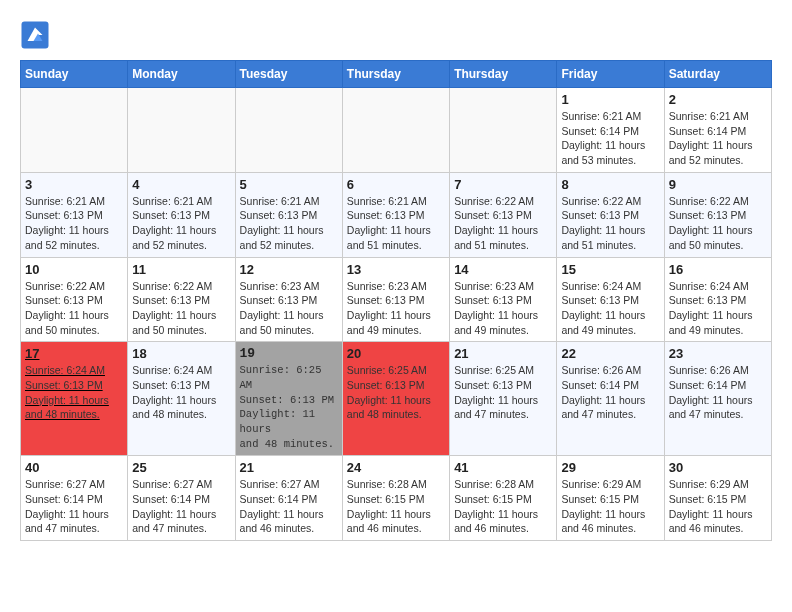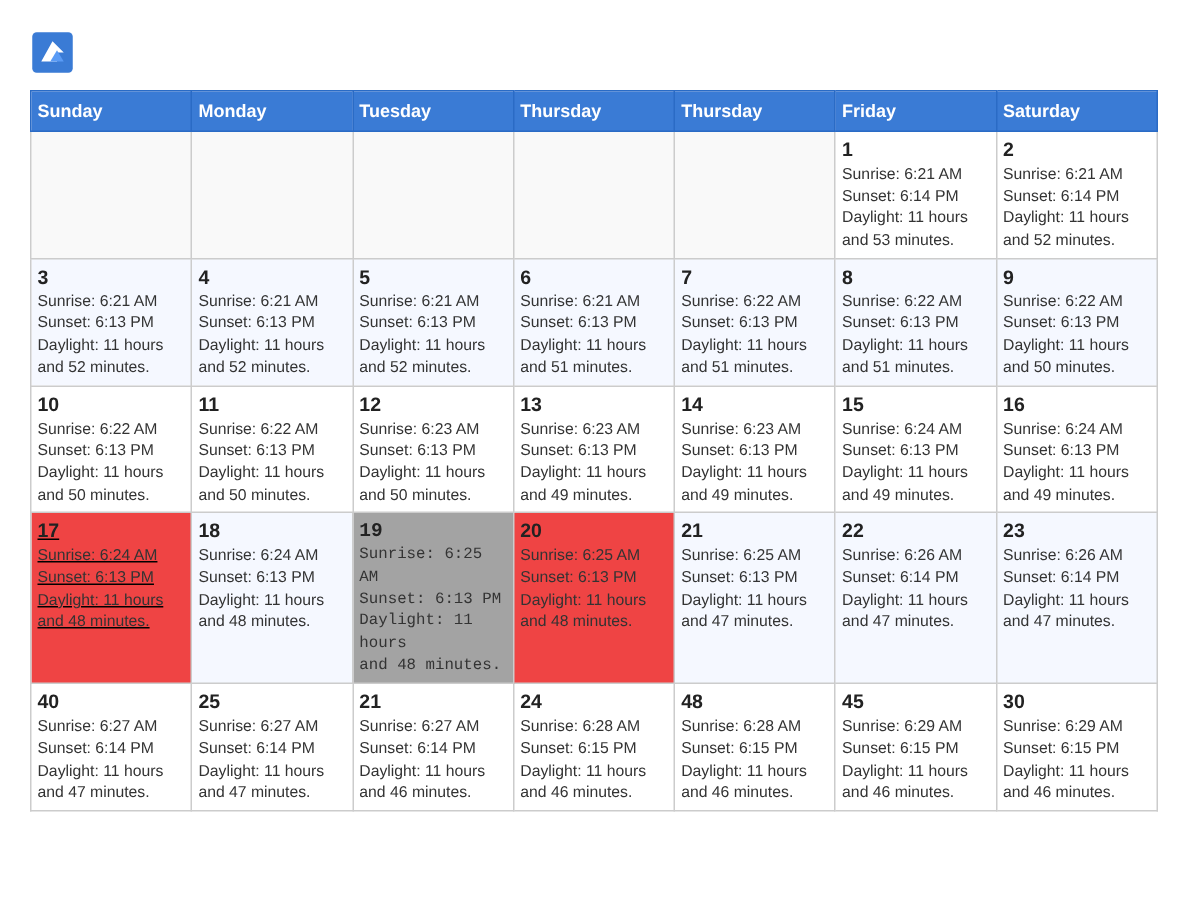--- a/index.html
+++ b/index.html
@@ -318,28 +318,28 @@
 and 46 minutes.</div>
         </td>
         <td>
           <span class="day-num">24</span>
           <div class="day-info" style="white-space: pre-line;">Sunrise: 6:28 AM
 Sunset: 6:15 PM
 Daylight: 11 hours
 and 46 minutes.</div>
         </td>
         <td>
-          <span class="day-num">48</span>
+          <span class="day-num">41</span>
           <div class="day-info" style="white-space: pre-line;">Sunrise: 6:28 AM
 Sunset: 6:15 PM
 Daylight: 11 hours
 and 46 minutes.</div>
         </td>
         <td>
-          <span class="day-num">45</span>
+          <span class="day-num">29</span>
           <div class="day-info" style="white-space: pre-line;">Sunrise: 6:29 AM
 Sunset: 6:15 PM
 Daylight: 11 hours
 and 46 minutes.</div>
         </td>
         <td>
           <span class="day-num">30</span>
           <div class="day-info" style="white-space: pre-line;">Sunrise: 6:29 AM
 Sunset: 6:15 PM
 Daylight: 11 hours

